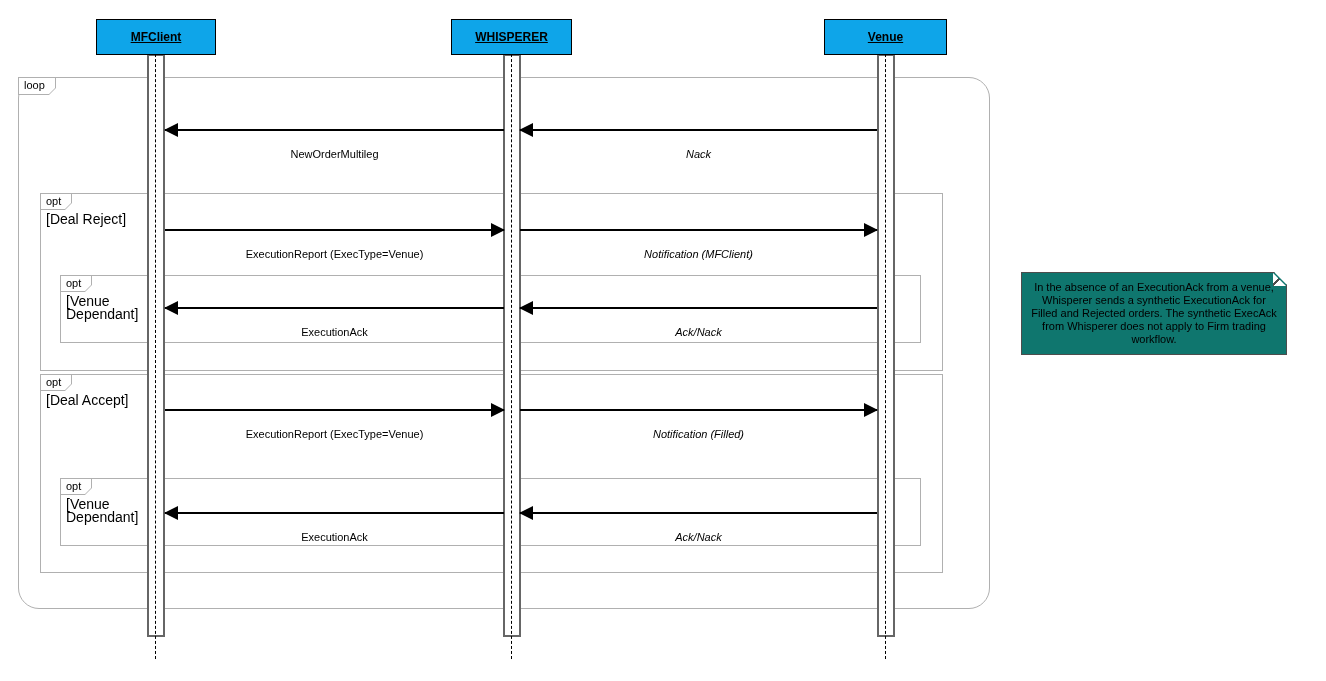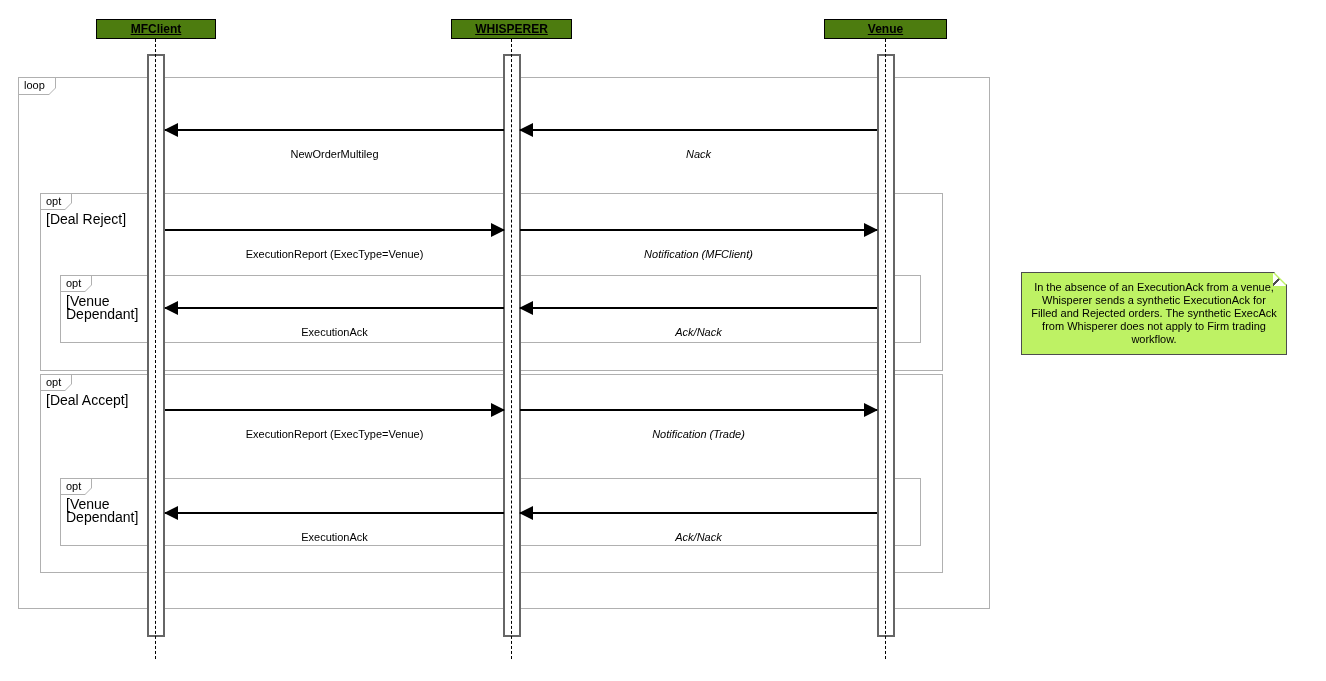--- a/index.html
+++ b/index.html
@@ -2,21 +2,21 @@
 <html><head>
 <meta charset="utf-8">
 <style>
   html,body{margin:0;padding:0;background:#fff;}
   .stage{
     position:relative;width:1326px;height:681px;background:#fff;
     font-family:"Liberation Sans",sans-serif;color:#000;overflow:hidden;
   }
   
   .actor-head{
-    position:absolute;height:20px;box-sizing:border-box;border:1px solid #000;background:#4d7c0f;
+    position:absolute;height:36px;box-sizing:border-box;border:1px solid #000;background:#0ea5e9;
     display:flex;align-items:center;justify-content:center;
     font-size:12px;font-weight:bold;text-decoration:underline;z-index:6;
   }
   .lifeline{position:absolute;width:0;border-left:1px dashed #000;z-index:3;}
   .activation{position:absolute;width:18px;box-sizing:border-box;background:#fff;border:2px solid #666;z-index:2;}
   
   .frame{position:absolute;border:1px solid #b0b0b0;box-sizing:border-box;background:transparent;z-index:1;}
   .tab{
     position:absolute;top:-1px;left:-1px;background:#b0b0b0;
     clip-path:polygon(0 0,100% 0,100% calc(100% - 7px),calc(100% - 7px) 100%,0 100%);
@@ -35,41 +35,41 @@
   .arr.l{left:-1px;border-right:14px solid #000;}
   .arr.r{right:-1px;border-left:14px solid #000;}
   .msg-label{
     position:absolute;left:50%;top:0;transform:translate(-50%,-50%);
     background:#fff;padding:0 4px;font-size:11px;white-space:nowrap;margin-top:24px;
   }
   .msg-label.it{font-style:italic;}
   
   .note{
     position:absolute;left:1021px;top:272px;width:266px;height:83px;box-sizing:border-box;
-    background:#bef264;border:1px solid #4d4d4d;
+    background:#0f766e;border:1px solid #4d4d4d;
     clip-path:polygon(0 0,calc(100% - 13px) 0,100% 13px,100% 100%,0 100%);
     display:flex;align-items:center;justify-content:center;z-index:6;
   }
   .note-text{font-size:11px;line-height:13px;text-align:center;padding:2px 8px;}
   .note-fold{
     position:absolute;top:0;right:0;width:13px;height:13px;z-index:7;
     clip-path:polygon(0 0,0 100%,100% 100%);
     background:linear-gradient(135deg,#fff 0 calc(50% - 1.5px),#4d4d4d calc(50% - 1.5px) 50%,#fff 50%);
   }
 </style>
 </head>
 <body>
 
 <div class="stage">
 
   <div class="lifeline" style="left:155px;top:39px;height:620px;"></div>
   <div class="lifeline" style="left:511px;top:39px;height:620px;"></div>
   <div class="lifeline" style="left:885px;top:39px;height:620px;"></div>
 
-  <div class="frame" style="left:18px;top:77px;width:972px;height:532px;">
+  <div class="frame" style="left:18px;top:77px;width:972px;height:532px;border-radius:21px;">
     <div class="tab" style="width:38px;height:18px;">
       <div class="tab-inner">loop</div>
     </div>
   </div>
 
   <div class="frame" style="left:40px;top:193px;width:903px;height:178px;">
     <div class="tab" style="width:32px;height:17px;">
       <div class="tab-inner">opt</div>
     </div>
     <div class="guard">[Deal Reject]</div>
@@ -148,21 +148,21 @@
 
   <div class="msg" style="left:165px;top:410px;width:339px;">
     <div class="msg-line"></div>
     <div class="arr r"></div>
     <div class="msg-label">ExecutionReport (ExecType=Venue)</div>
   </div>
 
   <div class="msg" style="left:520px;top:410px;width:357px;">
     <div class="msg-line"></div>
     <div class="arr r"></div>
-    <div class="msg-label it">Notification (Trade)</div>
+    <div class="msg-label it">Notification (Filled)</div>
   </div>
 
   <div class="msg" style="left:165px;top:513px;width:339px;">
     <div class="msg-line"></div>
     <div class="arr l"></div>
     <div class="msg-label">ExecutionAck</div>
   </div>
 
   <div class="msg" style="left:520px;top:513px;width:357px;">
     <div class="msg-line"></div>

